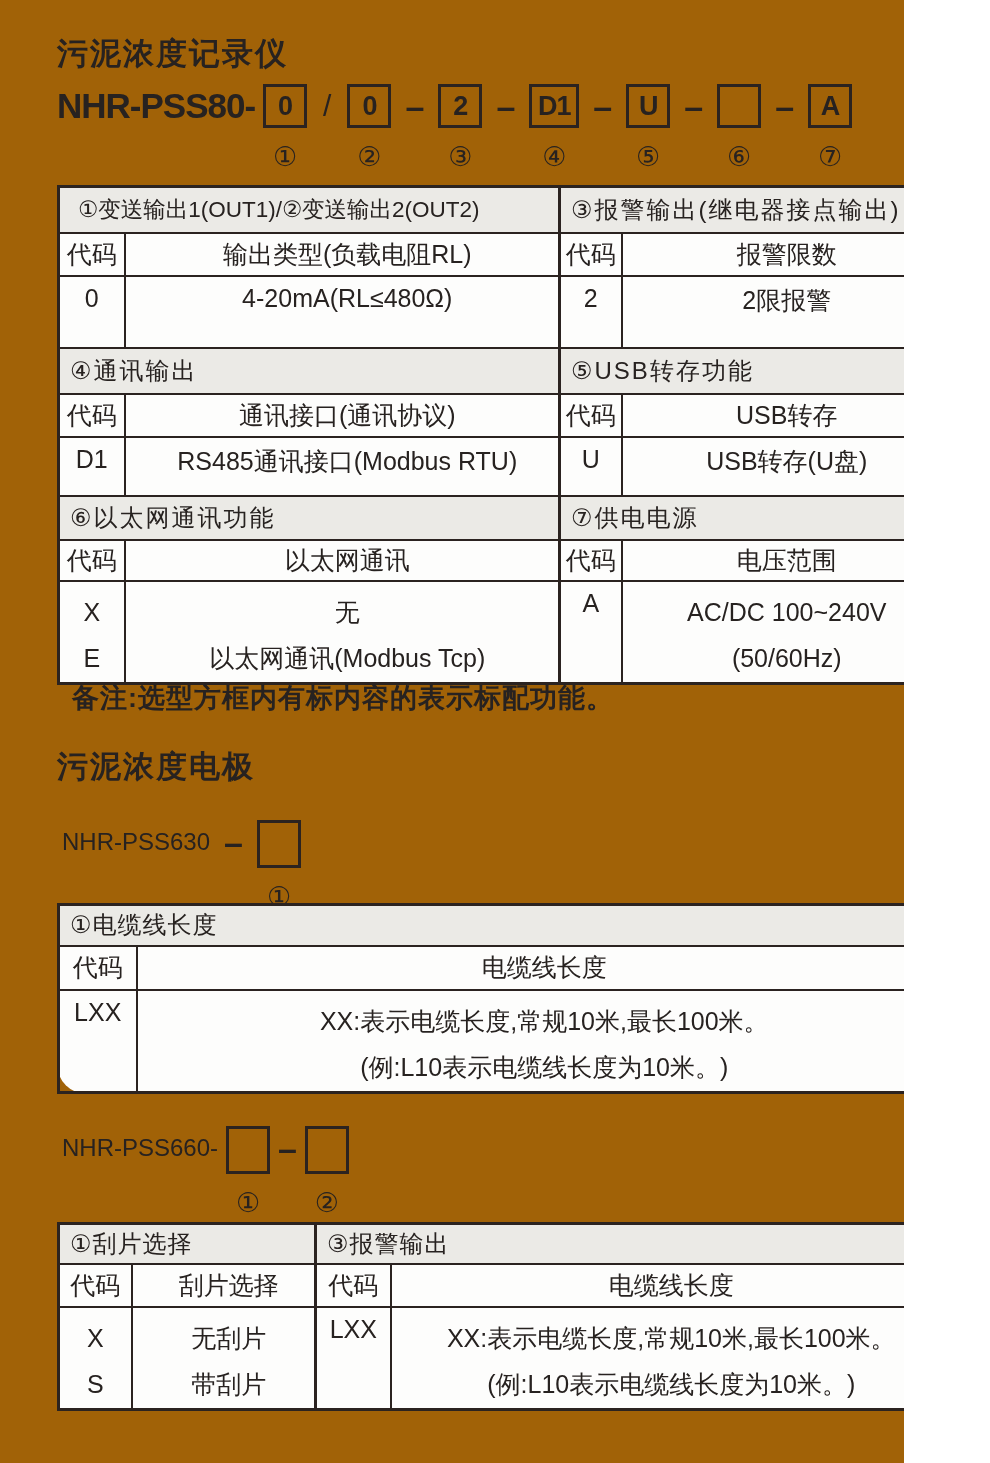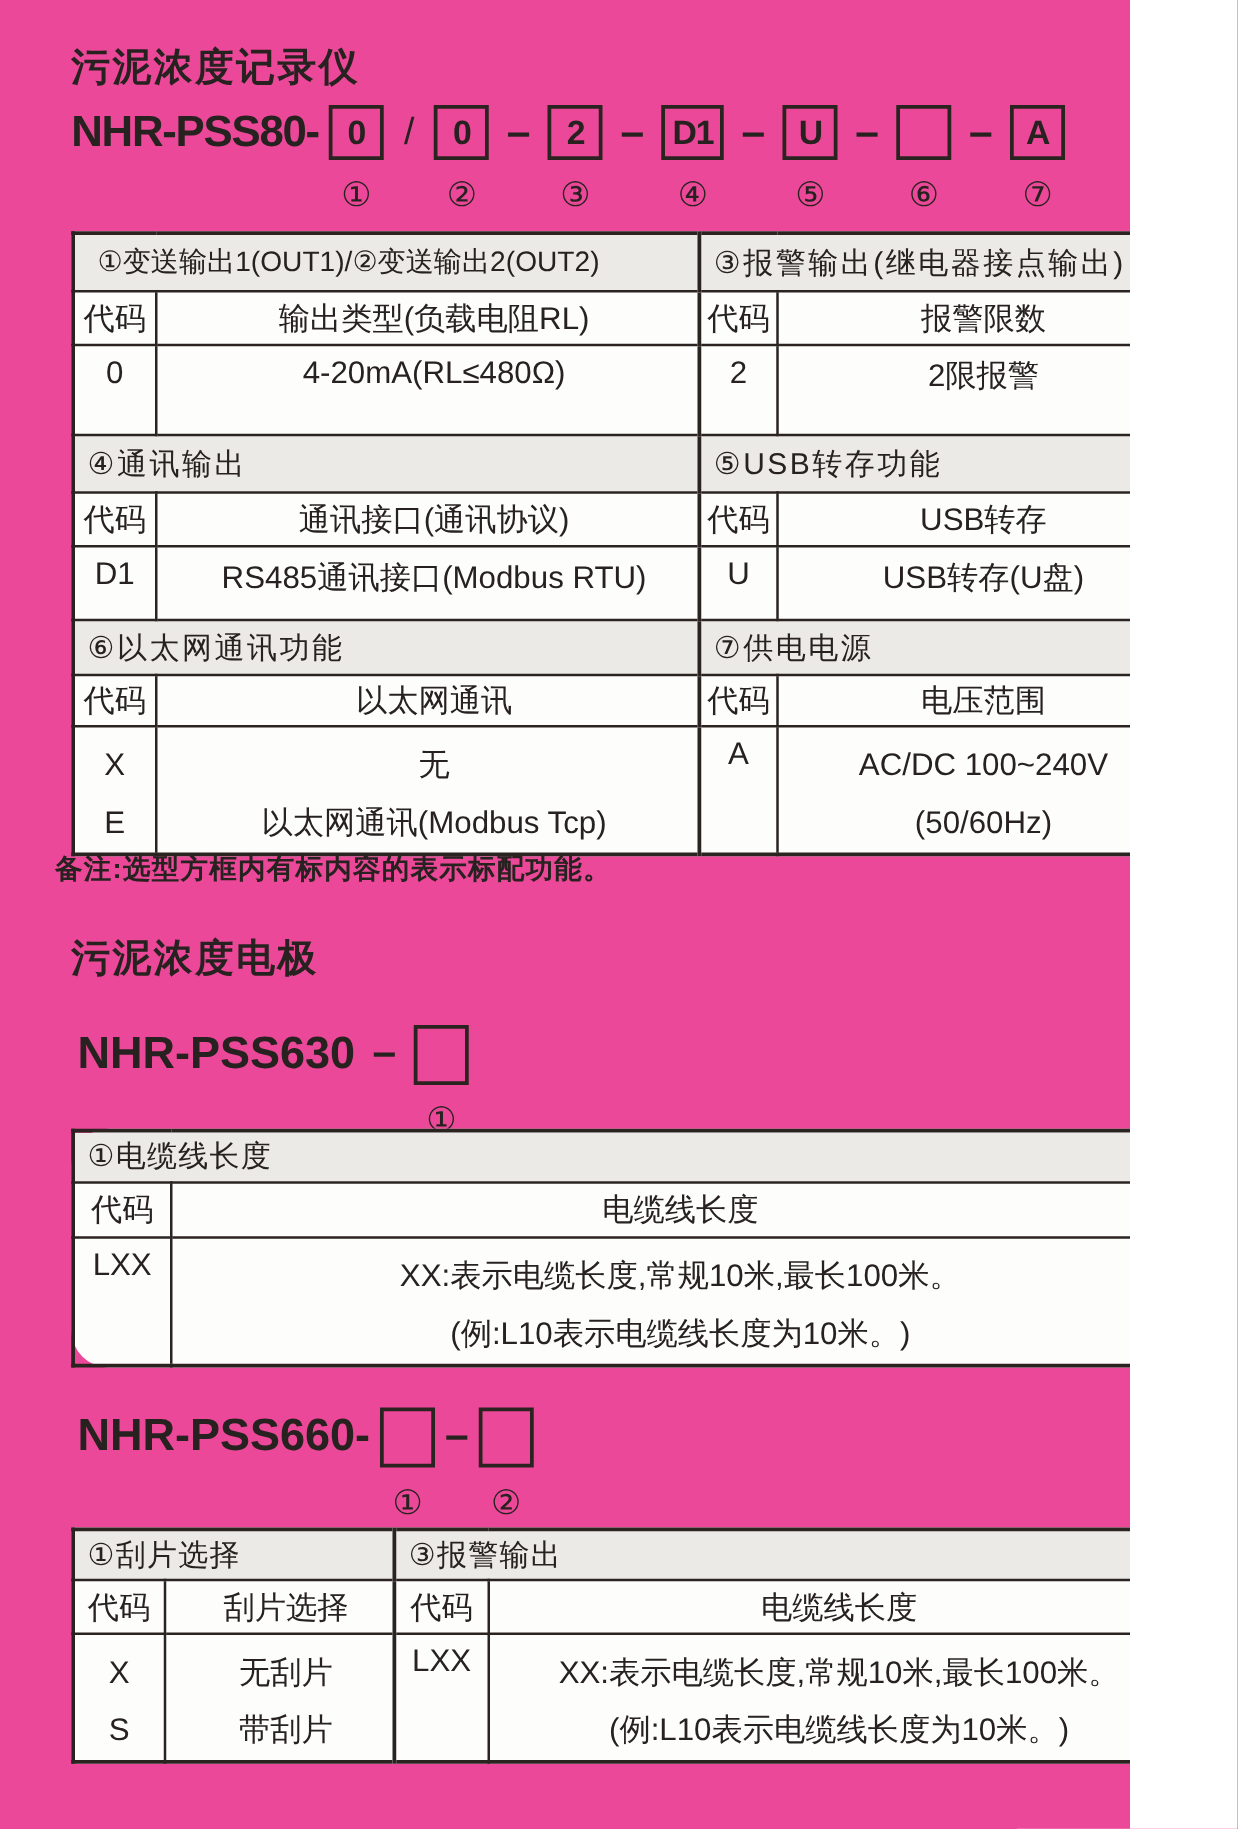--- a/index.html
+++ b/index.html
@@ -4,21 +4,21 @@
 <style>
   html,body{margin:0;padding:0;}
   body{
     font-family:"Liberation Sans","DejaVu Sans",sans-serif;
     color:#272220;
   }
   .page{
     position:relative;
     width:904px;
     height:1463px;
-    background:#ec4899;
+    background:#a16207;
     overflow:hidden;
   }
   
   .big-title{
     position:absolute;
     left:57px;
     font-size:31px;
     font-weight:700;
     letter-spacing:2px;
   }
@@ -29,23 +29,23 @@
     align-items:flex-start;
   }
   .model-prefix{
     font-size:35px;
     font-weight:700;
     letter-spacing:-1px;
     line-height:44px;
     white-space:nowrap;
   }
   .model-prefix.light{
-    font-weight:700;
+    font-weight:400;
     letter-spacing:0;
-    font-size:36px;
+    font-size:24px;
   }
   .unit{
     display:flex;
     flex-direction:column;
     align-items:center;
   }
   .mbox{
     width:38px;
     height:38px;
     border:3px solid #2b2320;
@@ -107,22 +107,22 @@
   td.desc{
     text-align:center;
     padding-left:12px;
   }
   td.vtop{vertical-align:top;padding-top:7px;}
   td.vtop div{line-height:46px;}
   .lh45 div{line-height:45px;}
   
   .note{
     position:absolute;
-    left:44px;
-    font-size:22px;
+    left:72px;
+    font-size:27px;
     font-weight:700;
     letter-spacing:1px;
   }
 </style>
 </head>
 <body>
 
 <div class="page">
 
   <div class="big-title" style="top:33px;">污泥浓度记录仪</div>

